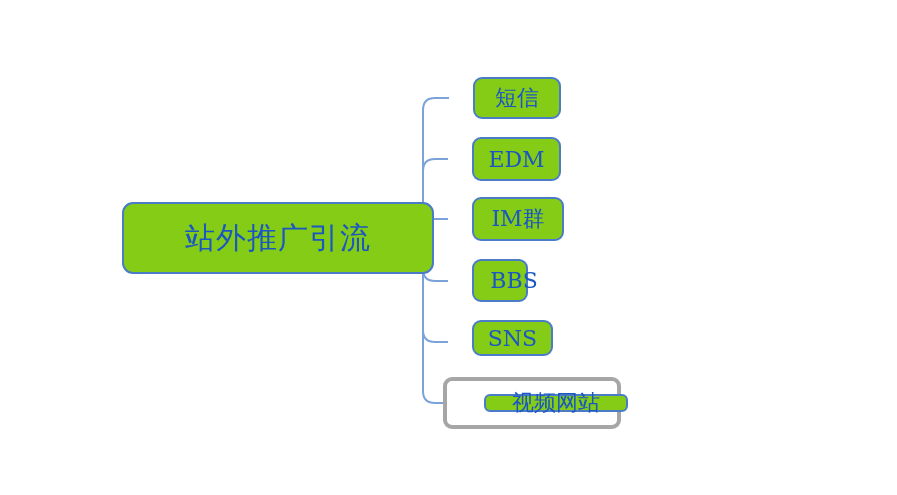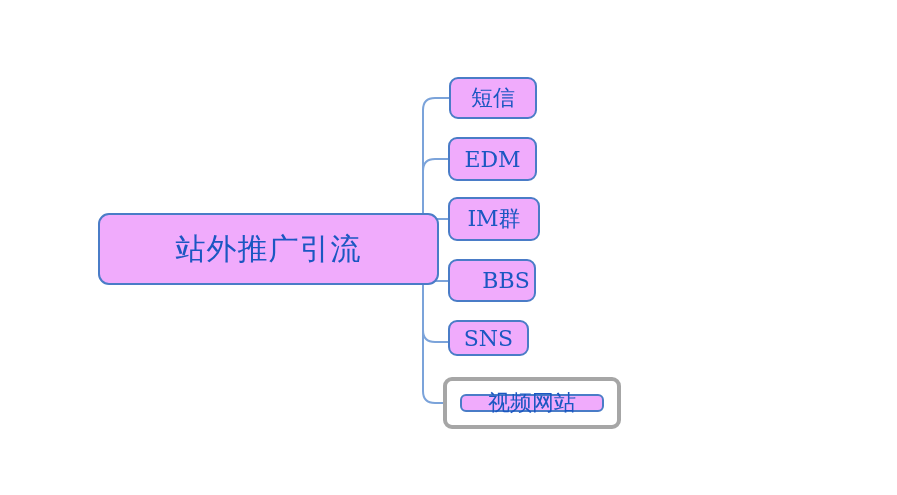--- a/index.html
+++ b/index.html
@@ -24,37 +24,38 @@
     stroke-linecap:butt;
   }
   .node{
     position:absolute;
     box-sizing:border-box;
     display:flex;
     align-items:center;
     justify-content:center;
     border:2px solid var(--node-border,#4a7cc7);
     border-radius:9px;
-    background:#f0abfc;
+    background:#84cc16;
     color:var(--node-text,#1b57c2);
     white-space:nowrap;
     cursor:default;
+    margin-left:24px;
   }
   .node.root{
-    left:98px;top:213px;width:341px;height:72px;
+    left:98px;top:202px;width:312px;height:72px;
     font-size:30px;
     border-radius:11px;
     letter-spacing:1px;
     align-items:center;
   }
   .node.child{font-size:22px;}
   .node.c0{left:449px;top:77px;width:88px;height:42px;}
   .node.c1{left:448px;top:137px;width:89px;height:44px;}
   .node.c2{left:448px;top:197px;width:92px;height:44px;}
-  .node.c3{left:448px;top:259px;width:88px;height:43px;padding-left:28px;}
+  .node.c3{left:448px;top:259px;width:56px;height:43px;padding-left:28px;}
   .node.c4{left:448px;top:320px;width:81px;height:36px;}
   .selection-wrap{
     position:absolute;
     left:443px;top:377px;width:178px;height:52px;
     box-sizing:border-box;
     border:4px solid var(--selection,#a6a6a6);
     border-radius:9px;
     background:#fff;
     padding:13px;
   }

